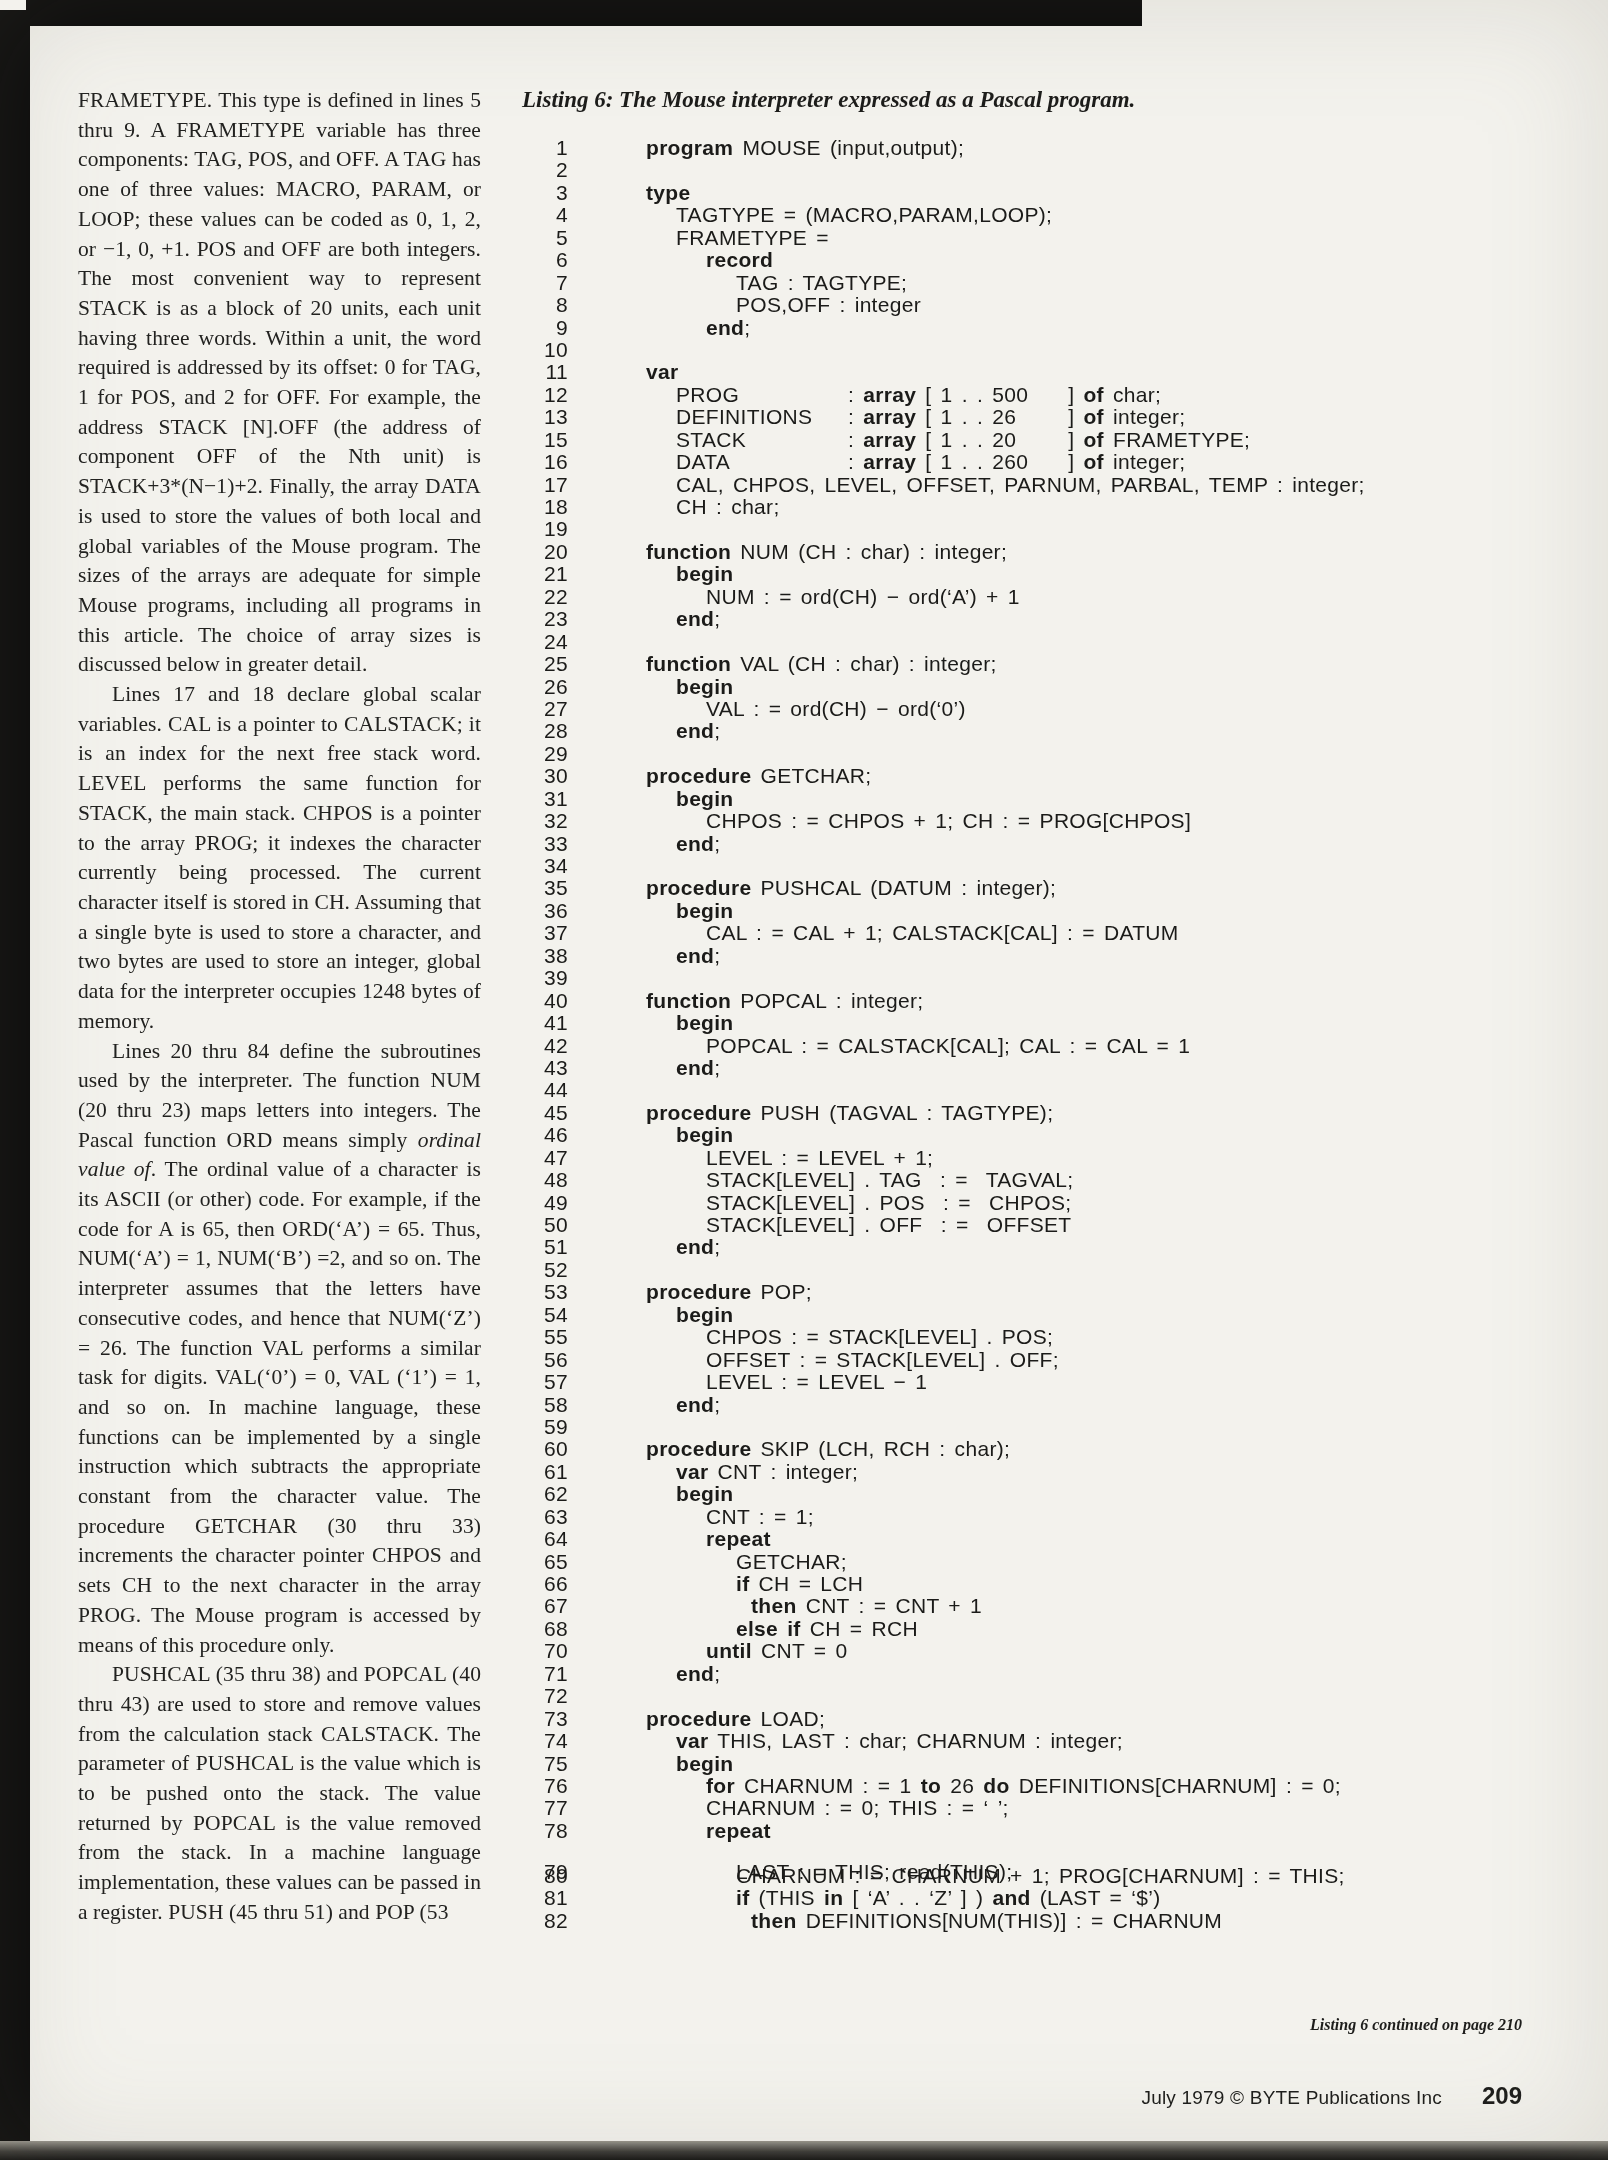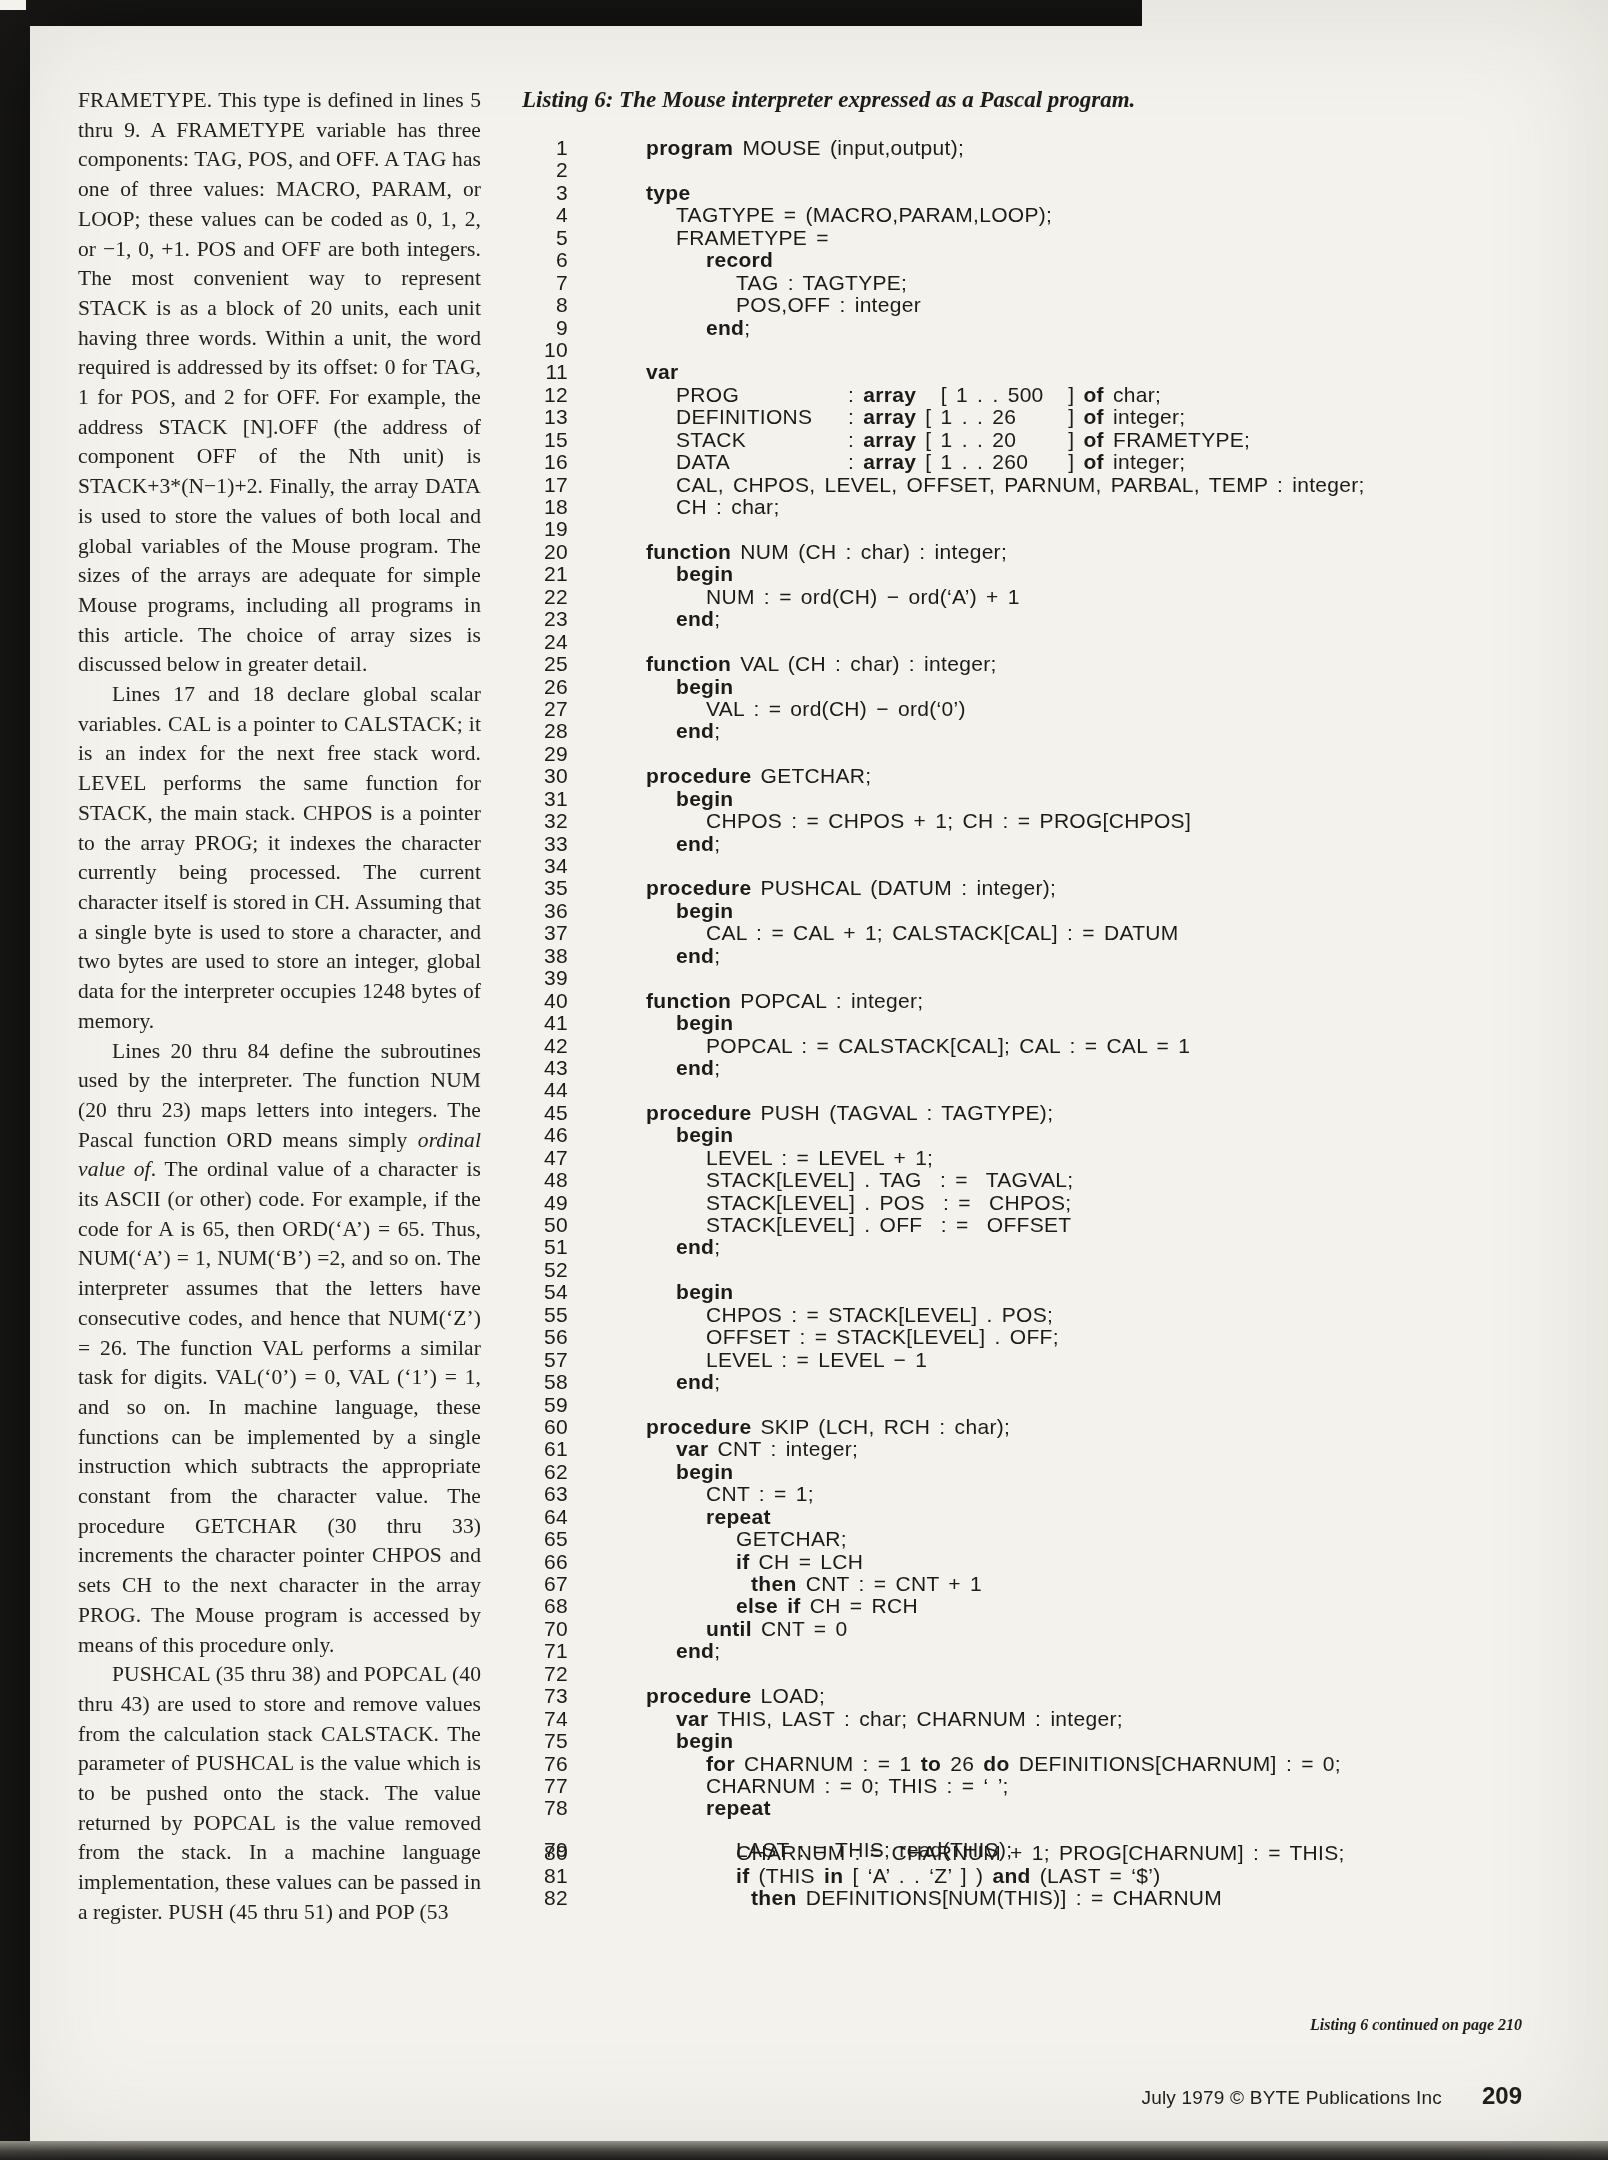--- a/index.html
+++ b/index.html
@@ -94,21 +94,21 @@
       <div class="code-row">
         <span class="lnum">10</span>
         <span class="ctext" style="padding-left: 0px;"></span>
       </div>
       <div class="code-row">
         <span class="lnum">11</span>
         <span class="ctext" style="padding-left: 0px;"><span class="b">var</span></span>
       </div>
       <div class="code-row">
         <span class="lnum">12</span>
-        <span class="ctext" style="padding-left: 30px;"><span style="display: inline-block; width: 172px;">PROG</span><span>: </span><span class="b">array</span><span style="display: inline-block; width: 152px; text-align: center;"> [ 1 . . 500 </span><span>] </span><span class="b">of</span><span> char;</span></span>
+        <span class="ctext" style="padding-left: 30px;"><span style="display: inline-block; width: 172px;">PROG</span><span>: </span><span class="b">array</span><span style="display: inline-block; width: 152px;"> [ 1 . . 500 </span><span>] </span><span class="b">of</span><span> char;</span></span>
       </div>
       <div class="code-row">
         <span class="lnum">13</span>
         <span class="ctext" style="padding-left: 30px;"><span style="display: inline-block; width: 172px;">DEFINITIONS</span><span>: </span><span class="b">array</span><span style="display: inline-block; width: 152px;"> [ 1 . . 26 </span><span>] </span><span class="b">of</span><span> integer;</span></span>
       </div>
       <div class="code-row">
         <span class="lnum">15</span>
         <span class="ctext" style="padding-left: 30px;"><span style="display: inline-block; width: 172px;">STACK</span><span>: </span><span class="b">array</span><span style="display: inline-block; width: 152px;"> [ 1 . . 20 </span><span>] </span><span class="b">of</span><span> FRAMETYPE;</span></span>
       </div>
       <div class="code-row">
@@ -251,20 +251,24 @@
         <span class="lnum">50</span>
         <span class="ctext" style="padding-left: 60px;"><span>STACK[LEVEL] . OFF  : =  OFFSET</span></span>
       </div>
       <div class="code-row">
         <span class="lnum">51</span>
         <span class="ctext" style="padding-left: 30px;"><span class="b">end</span><span>;</span></span>
       </div>
       <div class="code-row">
         <span class="lnum">52</span>
         <span class="ctext" style="padding-left: 0px;"></span>
+      </div>
+      <div class="code-row">
+        <span class="lnum">53</span>
+        <span class="ctext" style="padding-left: 0px;"><span class="b">procedure</span><span> POP;</span></span>
       </div>
       <div class="code-row">
         <span class="lnum">54</span>
         <span class="ctext" style="padding-left: 30px;"><span class="b">begin</span></span>
       </div>
       <div class="code-row">
         <span class="lnum">55</span>
         <span class="ctext" style="padding-left: 60px;"><span>CHPOS : = STACK[LEVEL] . POS;</span></span>
       </div>
       <div class="code-row">

